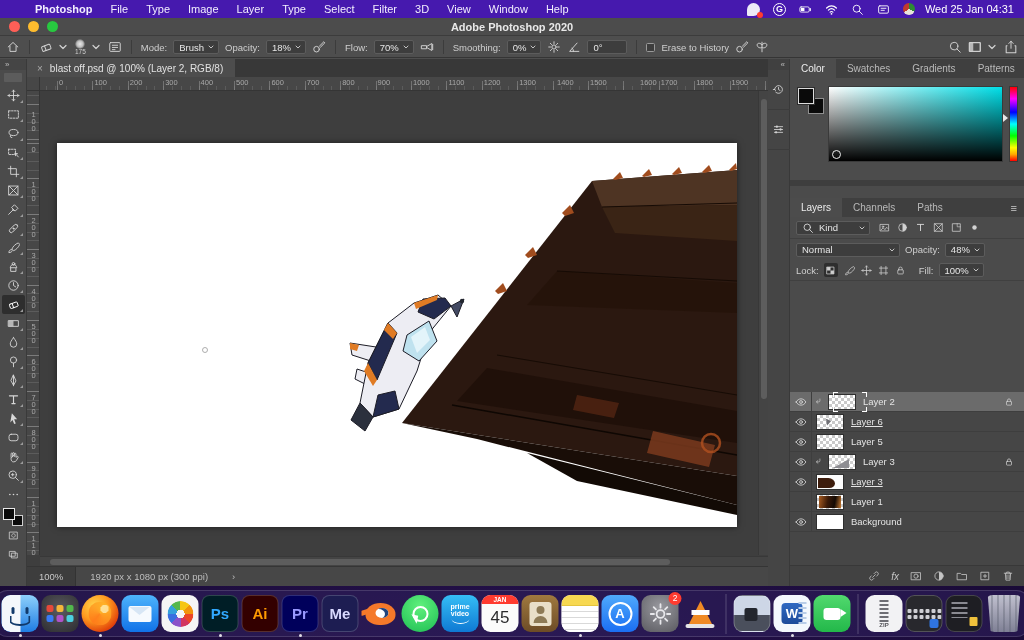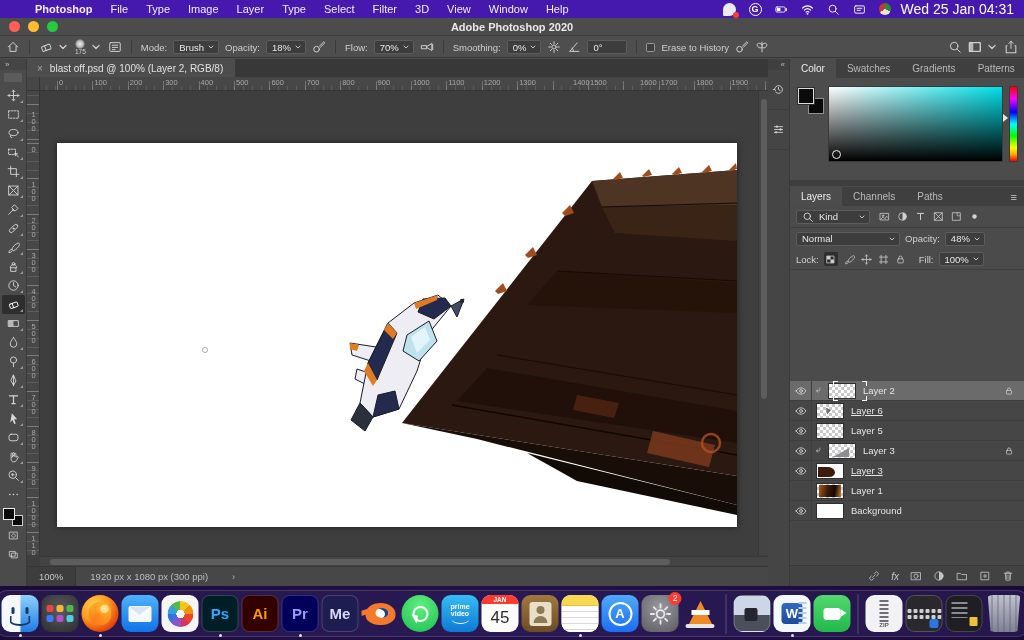--- a/index.html
+++ b/index.html
@@ -20,21 +20,21 @@
   #menubar .menu-item { color:#f2eefe; font-size:11px; padding:0 9px; line-height:18px; }
   #menubar .menu-item.app-name { font-weight:bold; }
   #menubar .spacer { flex:1; }
   #menubar .extras { display:flex; align-items:center; gap:13px; margin-right:10px; }
   #menubar .extra { position:relative; color:#fff; }
   #menubar .extra svg { width:13px; height:13px; }
   .extra .reddot { position:absolute; right:-3px; bottom:-2px; width:6px; height:6px; border-radius:50%; background:#ff3b30; }
   .extra.g-circle { width:13px; height:13px; border:1.4px solid #fff; border-radius:50%; font-size:9px; font-weight:bold; display:flex; align-items:center; justify-content:center; color:#fff;}
   .extra.flag { width:12px; height:12px; border-radius:50%; background:conic-gradient(#2d8a34 0 33%, #e8e4da 33% 66%, #c23a2e 66% 100%); }
   .extra.blob { width:13px; height:13px; border-radius:50% 50% 50% 10%; background:#ece9f7; }
-  #menubar .clock { color:#fff; font-size:14px; white-space:nowrap; }
+  #menubar .clock { color:#fff; font-size:11px; white-space:nowrap; }
 
   
   #appwin { position:absolute; left:0; top:18px; width:1024px; height:568px; background:#4e4e4e; }
 
   #titlebar { position:absolute; left:0; top:0; width:100%; height:18px; background:#4c4c4c; border-bottom:1px solid #3c3c3c; display:flex; align-items:center; }
   .tlights { display:flex; gap:8px; margin-left:9px; }
   .tlight { width:11px; height:11px; border-radius:50%; font-size:8px; line-height:11px; text-align:center; color:rgba(0,0,0,.45); }
   .tl-close{ background:#ff5f57; } .tl-min{ background:#febc2e; } .tl-zoom{ background:#28c840; }
   #win-title { position:absolute; left:0; right:0; text-align:center; font-size:11px; font-weight:bold; color:#e8e8e8; }
 
@@ -120,21 +120,21 @@
   .mini-swatches { position:relative; width:26px; height:26px; margin:2px 4px 0 2px; }
   .mini-fg { position:absolute; left:0; top:0; width:16px; height:16px; background:#0a0a0a; border:1px solid #dcdcdc; box-shadow:0 0 0 1px #2e2e2e;}
   .mini-bg { position:absolute; right:0; bottom:0; width:16px; height:16px; background:#0a0a0a; border:1px solid #8f8f8f; }
   #color-field { position:relative; flex:1; height:76px; margin-right:6px; border:1px solid #3a3a3a;
     background: linear-gradient(to bottom, rgba(0,0,0,0) 0%, #000 100%), linear-gradient(to right, #fff 0%, #00dfe8 100%); }
   #color-marker { position:absolute; left:3px; bottom:2px; width:9px; height:9px; border:1.3px solid #f0f0f0; border-radius:50%; }
   #hue-strip { position:relative; width:9px; height:76px; border:1px solid #3a3a3a;
     background: linear-gradient(180deg,#f00 0%,#f0f 16%,#00f 34%,#0ff 50%,#0f0 66%,#ff0 82%,#fa0 91%,#f00 100%); }
   #hue-arrow { position:absolute; left:-7px; top:36%; width:0; height:0; border-top:4px solid transparent; border-bottom:4px solid transparent; border-left:5px solid #e8e8e8; }
 
-  #layers-panel { position:absolute; left:0; top:128px; width:100%; bottom:0; background:#4b4b4b; }
+  #layers-panel { position:absolute; left:0; top:139px; width:100%; bottom:0; background:#4b4b4b; }
   .lp-row { display:flex; align-items:center; padding:0 6px; gap:5px; font-size:9.5px; color:#cfcfcf; }
   #lp-kind { height:22px; border-bottom:1px solid #404040; }
   #lp-kind .dd { width:74px; }
   #lp-kind .filter-icons { display:flex; gap:7px; margin-left:4px; color:#d2d2d2;}
   #lp-kind .filter-icons svg { width:11px; height:11px; }
   #lp-blend { height:21px; }
   #lp-lock { height:21px; border-bottom:1px solid #404040; }
   .lock-icons { display:flex; gap:6px; align-items:center; }
   .lock-icons .icon svg { width:11px; height:11px; }
   .lock-icons .icon.active { background:#2e2e2e; border-radius:2px; padding:1.5px; }
@@ -659,21 +659,21 @@
           <span class="hr-label" style="left: 160.6px;">400</span>
           <span class="hr-label" style="left: 196px;">500</span>
           <span class="hr-label" style="left: 231.4px;">600</span>
           <span class="hr-label" style="left: 266.8px;">700</span>
           <span class="hr-label" style="left: 302.2px;">800</span>
           <span class="hr-label" style="left: 337.6px;">900</span>
           <span class="hr-label" style="left: 373px;">1000</span>
           <span class="hr-label" style="left: 408.4px;">1100</span>
           <span class="hr-label" style="left: 443.8px;">1200</span>
           <span class="hr-label" style="left: 479.2px;">1300</span>
-          <span class="hr-label" style="left: 533px;">1400</span>
+          <span class="hr-label" style="left: 517px;">1400</span>
           <span class="hr-label" style="left: 550px;">1500</span>
           <span class="hr-label" style="left: 600px;">1600</span>
           <span class="hr-label" style="left: 620.8px;">1700</span>
           <span class="hr-label" style="left: 656.2px;">1800</span>
           <span class="hr-label" style="left: 691.6px;">1900</span>
         </div>
       <div id="vruler">
           <span class="vr-label" style="top: 18.6px;">100</span>
           <span class="vr-label" style="top: 54px;">0</span>
           <span class="vr-label" style="top: 89.4px;">100</span>

